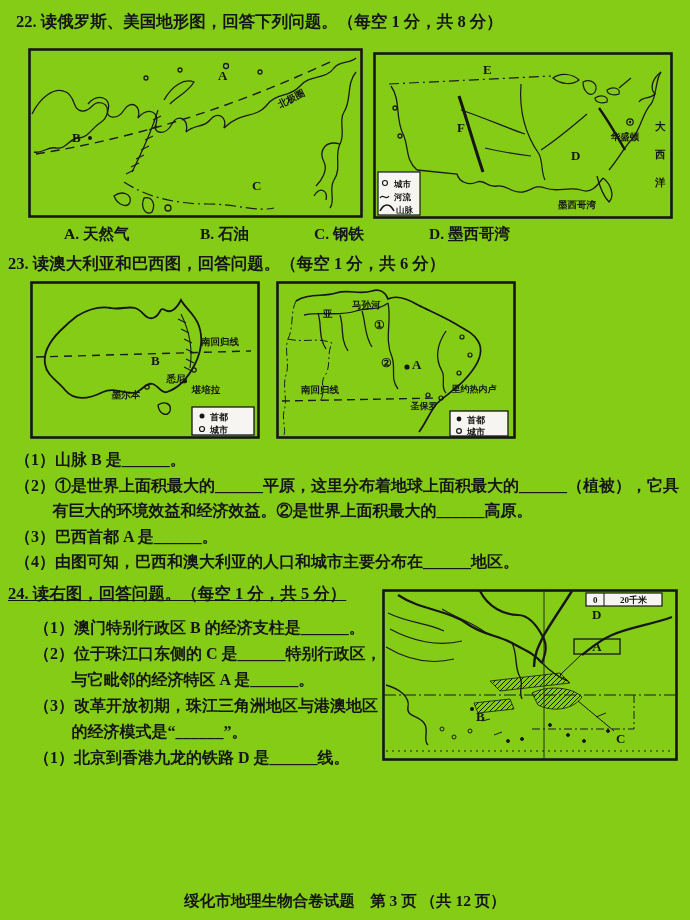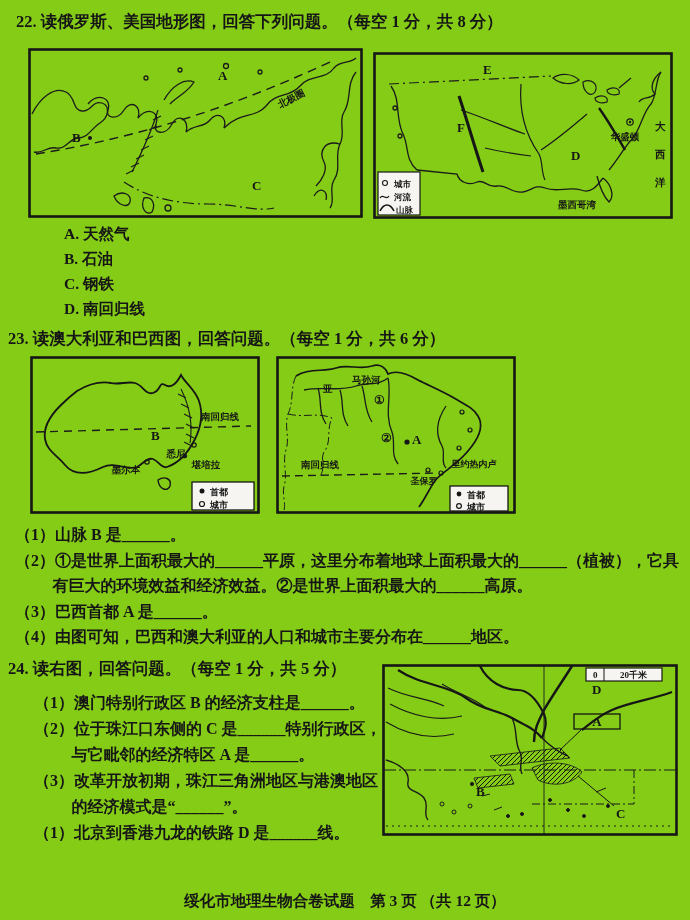--- a/index.html
+++ b/index.html
@@ -5,29 +5,29 @@
   html,body{margin:0;padding:0;background:#e8e8e6;}
   .sheet{
     position:relative;width:690px;height:920px;overflow:hidden;
     background:#84cc16;color:#161616;
     font-family:"Liberation Serif","DejaVu Serif",serif;
     font-weight:bold;
   }
   .title{font-size:16.5px;line-height:24px;}
   #t22{margin:10px 0 0 16px;}
   #t23{margin:4px 16px 0 8px;}
-  #t24{margin:0 16px 0 8px;line-height:26px;}
+  #t24{margin:0 16px 0 8px;line-height:26px;text-decoration:underline;}
   .maps-row{display:flex;align-items:flex-start;}
   #maps22{margin:14px 0 0 28px;gap:10px;}
   #maps23{margin:5px 0 0 30px;gap:16px;}
   .qlist{list-style:none;margin:8px 0 0 0;padding:0 0 0 40px;font-size:16px;line-height:26px;}
   .q-item{padding-left:2.35em;text-indent:-2.35em;}
   #qlist23{line-height:25.5px;padding-left:15px;}
   #qlist24{padding-left:34px;width:352px;}
-  .options{display:flex;margin:2px 12px 0 64px;font-size:15.5px;line-height:25px;flex-direction:column;}
+  .options{display:flex;margin:2px 12px 0 64px;font-size:15.5px;line-height:25px;}
   .options span{display:inline-block;}
   .opt-a{width:136px;}.opt-b{width:114px;}.opt-c{width:115px;}
   #s23{margin-top:6px;}
   #s24{position:relative;margin-top:6px;min-height:190px;}
   #map24{position:absolute;left:382px;top:8px;}
   .footer{position:absolute;left:0;right:0;top:891px;text-align:center;font-size:15.5px;}
   svg{display:block;}
   svg text{font-family:"Liberation Serif","DejaVu Serif",serif;font-weight:bold;fill:#161616;}
   .ltr{font-size:13px;}
   .map-cjk{font-size:9.5px;}
@@ -126,21 +126,21 @@
         <path d="M7,159 C11,151 17,151 21,159" fill="none" stroke="#161616" stroke-width="1.6"></path>
         <text class="leg-cjk" x="23" y="161">山脉</text>
       </g>
     </svg>
   </div>
 
   <div class="options">
     <span class="opt-a">A. 天然气</span>
     <span class="opt-b">B. 石油</span>
     <span class="opt-c">C. 钢铁</span>
-    <span>D. 南回归线</span>
+    <span>D. 墨西哥湾</span>
   </div>
 
   <div id="s23">
     <div class="title" id="t23">23. 读澳大利亚和巴西图，回答问题。（每空 1 分，共 6 分）</div>
 
     <div class="maps-row" id="maps23">
 
       <svg width="230" height="158" viewBox="0 0 230 158">
         <rect x="1.5" y="1.5" width="227" height="155" fill="none" stroke="#161616" stroke-width="2.6"></rect>
         <path d="M30,50 C22,58 13,70 15,83 C17,95 27,99 35,109 C45,121 61,117 73,111 C85,105 97,115 107,111 C113,108 117,101 123,103 C129,105 131,113 137,111 C149,107 159,95 165,83 C171,71 173,57 169,45 C165,33 155,27 151,19 C147,27 141,33 135,29 C129,25 131,35 123,37 C115,39 113,29 105,27 C97,25 89,29 81,27 C69,25 57,29 47,35 C39,41 36,44 30,50 Z" fill="none" stroke="#161616" stroke-width="1.8"></path>

